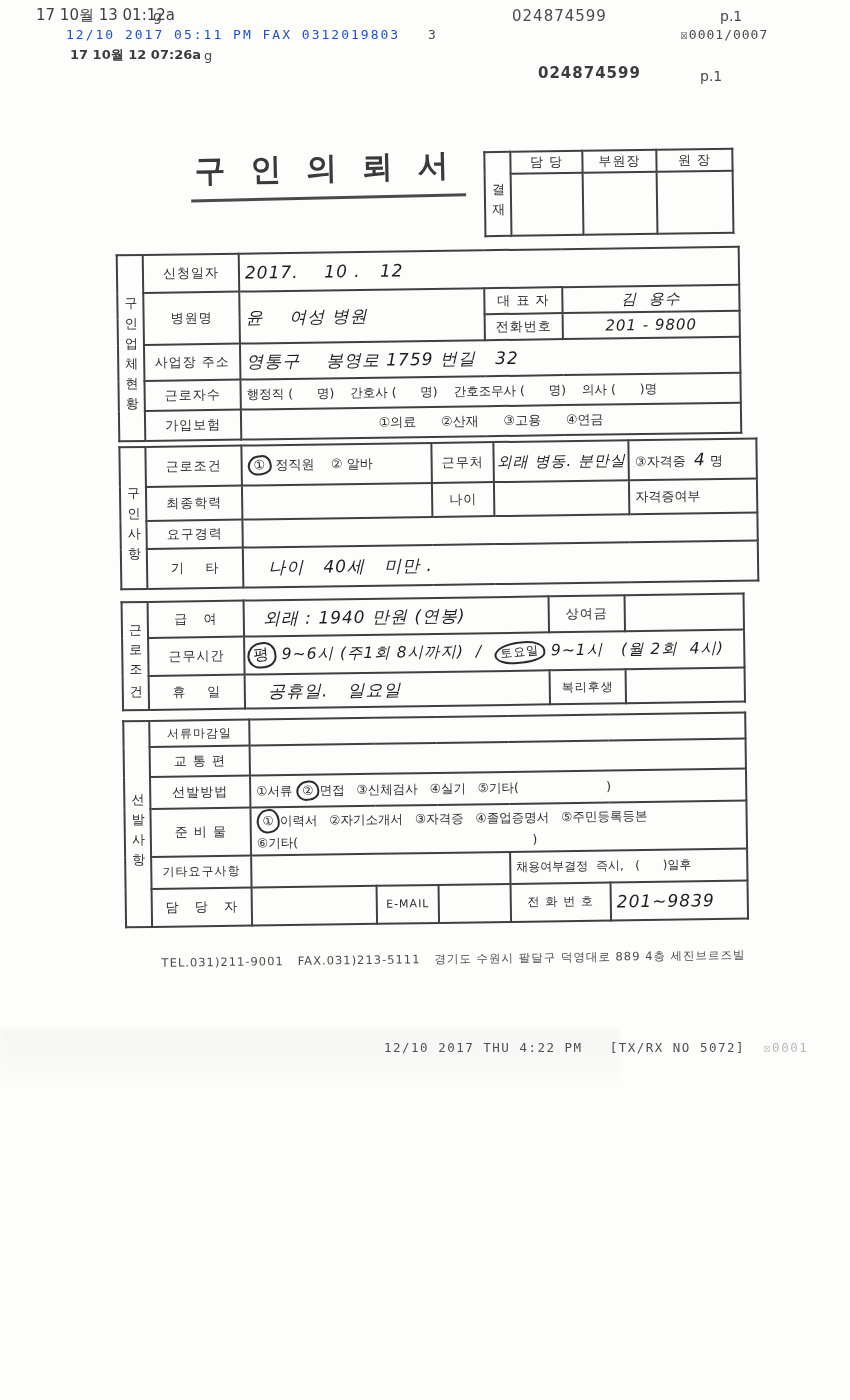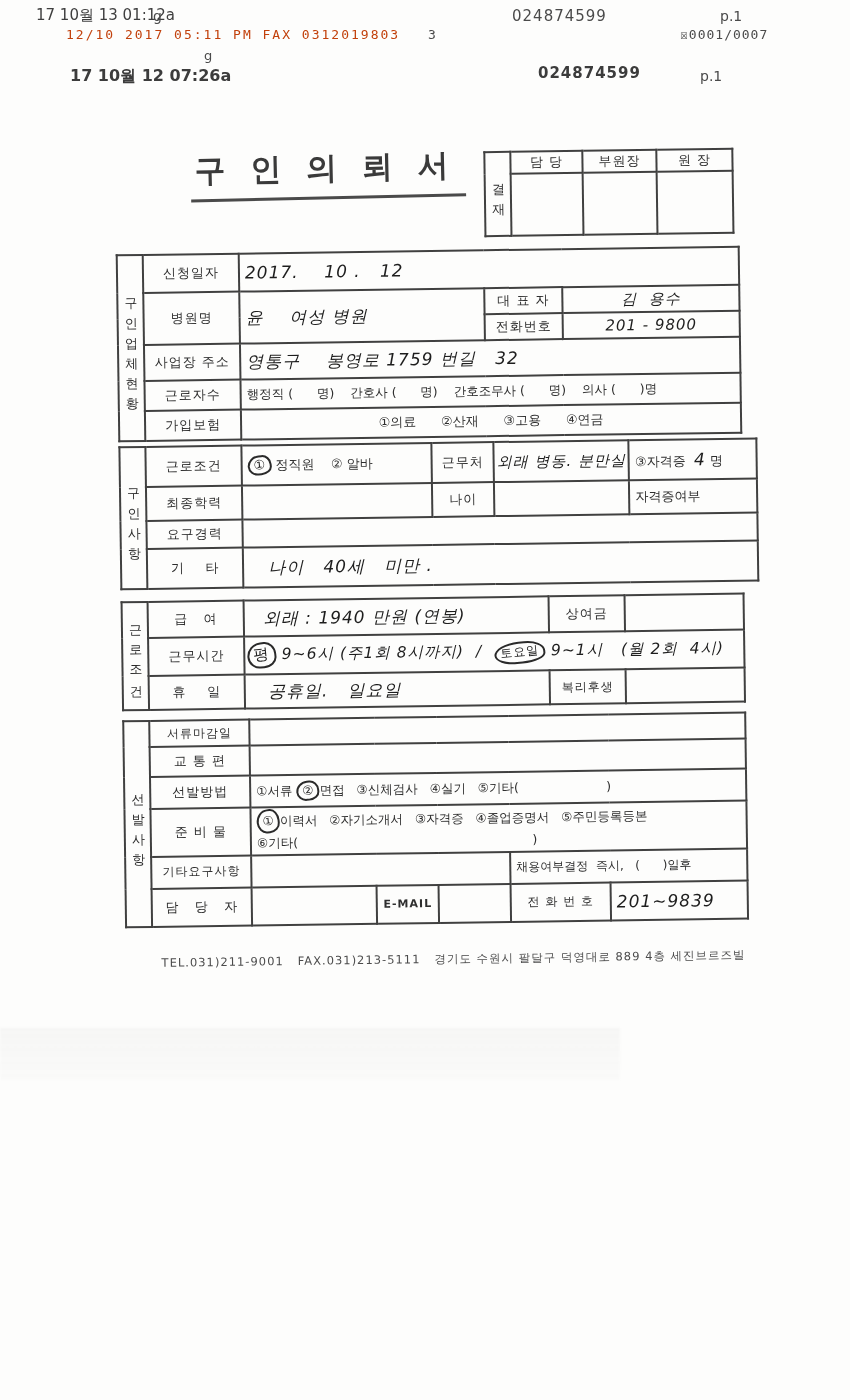--- a/index.html
+++ b/index.html
@@ -19,24 +19,24 @@
     filter:blur(1px);
   }
 
   
   .fax { position:absolute; white-space:pre; color:#4a4a4a; }
   .mono { font-family:"DejaVu Sans Mono","Liberation Mono",monospace; }
   .f-l1a { left:36px;  top:6px;  font-size:15px; color:#3f3f3f; }
   .f-l1g { left:153px; top:8px;  font-size:14px; }
   .f-l1n { left:512px; top:7px;  font-size:15px; letter-spacing:1px; }
   .f-l1p { left:720px; top:8px;  font-size:14px; }
-  .f-l2  { left:66px;  top:27px; font-size:13px; letter-spacing:2px; color:#c2410c; }
+  .f-l2  { left:66px;  top:27px; font-size:13px; letter-spacing:2px; color:#1d4ed8; }
   .f-l2m { left:428px; top:27px; font-size:13px; }
   .f-l2p { left:680px; top:27px; font-size:13px; letter-spacing:1px; }
-  .f-l3  { left:70px;  top:46px; font-size:16px; font-weight:bold; color:#3c3c3c;margin-top:20px; }
+  .f-l3  { left:70px;  top:46px; font-size:13px; font-weight:bold; color:#3c3c3c; }
   .f-l3g { left:204px; top:48px; font-size:13px; }
   .f-l4n { left:538px; top:64px; font-size:15px; font-weight:bold; letter-spacing:1px; color:#3c3c3c; }
   .f-l4p { left:700px; top:68px; font-size:14px; }
   .f-foot { left:384px; top:1040px; font-size:12.5px; letter-spacing:1.5px; color:#4f4f4f; }
   .f-foot .fade { opacity:.4; }
 
   
   .form {
     position:absolute; left:0; top:0; width:850px; height:1100px;
     transform:rotate(-0.8deg); transform-origin:430px 560px;
@@ -228,24 +228,25 @@
         <td class="plain" colspan="5" style="font-size:12.5px;line-height:1.55;"><span class="hand-circle">①</span><span>이력서   ②자기소개서   ③자격증   ④졸업증명서   ⑤주민등록등본</span><br><span>⑥기타(                                                           )</span></td>
       </tr>
       <tr style="height:32px;">
         <td class="lbl" style="font-size:12px;">기타요구사항</td>
         <td colspan="3"></td>
         <td class="plain" colspan="2" style="font-size:12px;"><span>채용여부결정</span><span>  즉시,   (      )일후</span></td>
       </tr>
       <tr style="height:38px;">
         <td class="lbl">담   당   자</td>
         <td style="width:125px;"></td>
-        <td class="lbl" style="width:62px;font-size:11px;font-weight:bold;">E-MAIL</td>
+        <td class="lbl" style="width:62px;font-size:11px;">E-MAIL</td>
         <td style="width:72px;"></td>
         <td class="lbl" style="width:100px;font-size:12px;">전 화 번 호</td>
         <td class="hand" style="width:137px;">201~9839</td>
       </tr>
     </tbody>
       </table>
 
     <div class="addr">TEL.031)211-9001   FAX.031)213-5111   경기도 수원시 팔달구 덕영대로 889 4층 세진브르즈빌</div>
   </div>
 
+  <div class="fax f-foot mono"><span>12/10 2017 THU 4:22 PM   [TX/RX NO 5072]</span><span class="fade">  ☒0001</span></div>
 </div>
 
 </body></html>

